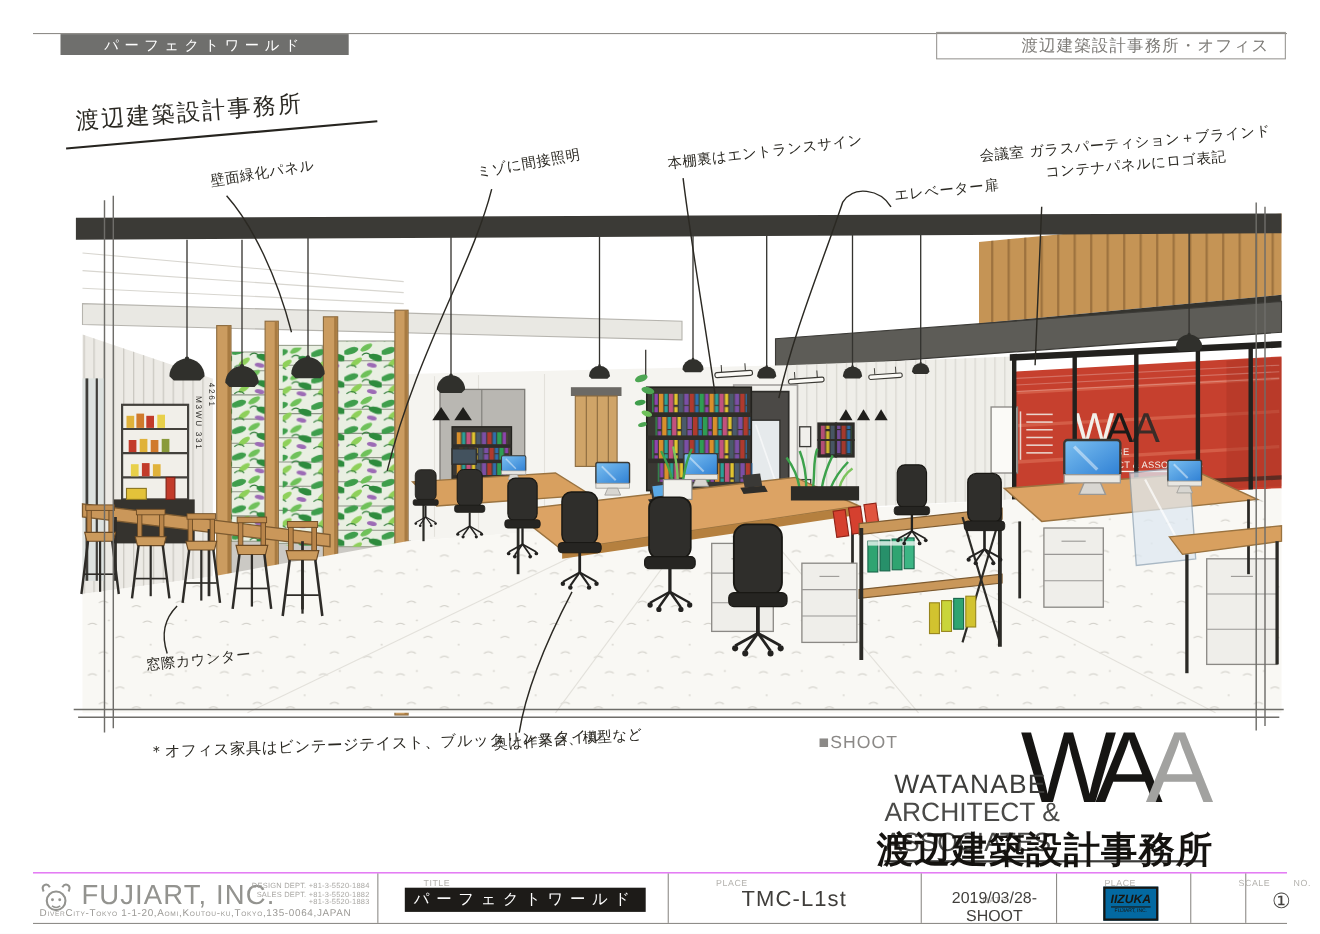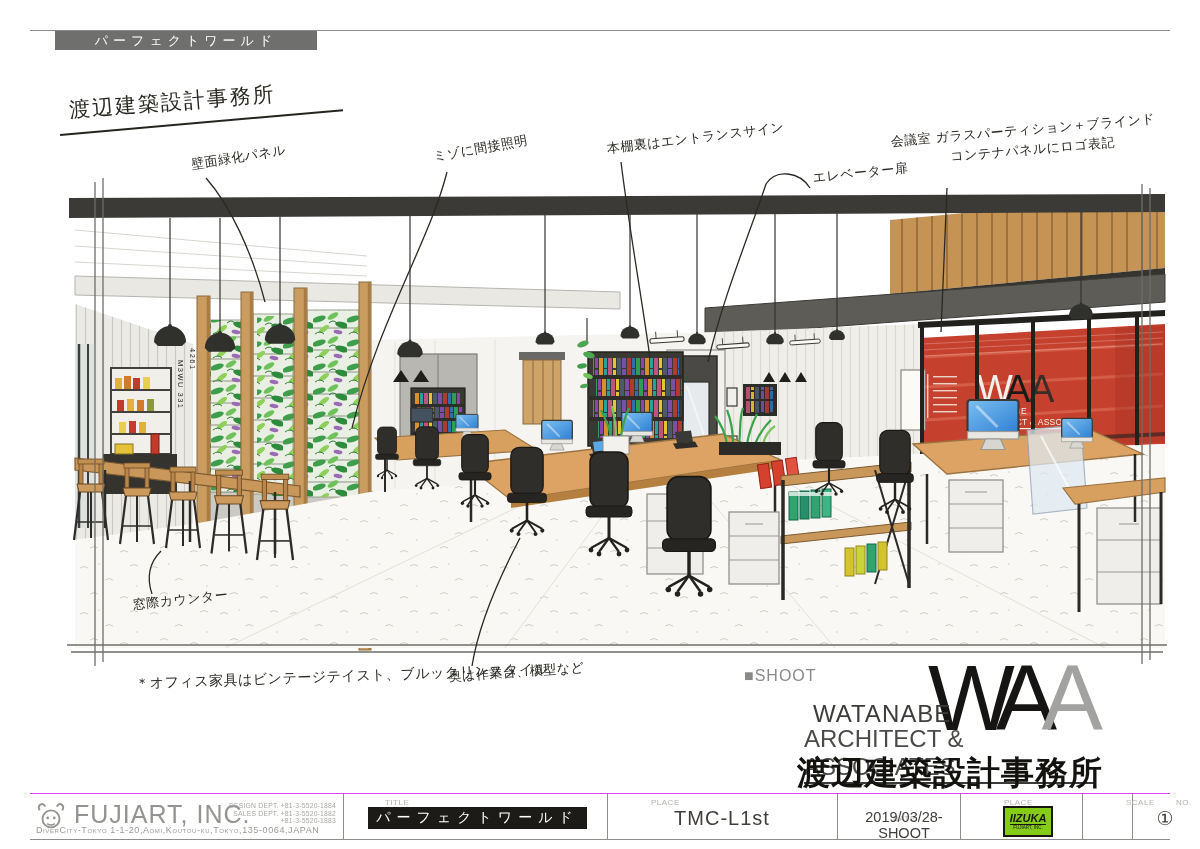--- a/index.html
+++ b/index.html
@@ -32,34 +32,35 @@
   .tb{position:absolute;left:30px;top:793px;width:1140px;height:45px;border-top:1px solid #d946ef;border-bottom:1px solid #8f8d89;}
   .tb .vdiv{position:absolute;top:0;width:1px;height:45px;background:#8f8d89;}
   .tb .lbl{position:absolute;font-size:8px;color:#b3b1ad;letter-spacing:0.5px;margin-left:36px;}
   .fa-name{position:absolute;left:76px;top:6px;font-size:25px;color:#93938f;letter-spacing:1px;}
   .fa-dept{position:absolute;left:214px;top:8px;width:122px;font-size:6.8px;line-height:7.6px;color:#a9a7a3;text-align:right;letter-spacing:0.2px;}
   .fa-addr{position:absolute;left:36px;top:31px;font-size:9px;color:#9b9995;letter-spacing:0.6px;font-variant:small-caps;}
   .tb-titlebar{position:absolute;left:338px;top:13px;width:219px;height:22px;background:#1d1b18;color:#fff;
                font-size:14px;letter-spacing:6px;display:flex;align-items:center;justify-content:center;}
   .tb-place{position:absolute;left:577px;top:13px;width:230px;text-align:center;font-size:20px;color:#403e3b;letter-spacing:1px;}
   .tb-date{position:absolute;left:812px;top:15px;width:124px;text-align:center;font-size:14.5px;color:#403e3b;}
-  .tb-stamp{position:absolute;left:973px;top:12px;width:46px;height:27px;border:2.5px solid #181611;background:#84cc16;
+  .tb-stamp{position:absolute;left:973px;top:12px;width:46px;height:27px;border:2.5px solid #181611;background:#0369a1;
             display:flex;flex-direction:column;align-items:center;justify-content:center;}
   .tb-stamp .s1{font-size:11px;font-weight:bold;font-style:italic;color:#181611;line-height:11px;border-bottom:1px solid #181611;}
   .tb-stamp .s2{font-size:4.5px;color:#181611;line-height:6px;}
   .tb-no{position:absolute;left:1102px;top:13px;width:66px;text-align:center;font-size:19px;color:#44423f;}
   svg{overflow:visible;}
 </style>
 </head>
 <body>
 
 <div id="board">
 
   <div class="top-rule"></div>
   <div class="hdr-bar">パーフェクトワールド</div>
+  <div class="hdr-box">渡辺建築設計事務所・オフィス</div>
 
   <div class="hand hand-title">渡辺建築設計事務所</div>
   <div class="hand-title-line"></div>
 
   <svg style="position:absolute;left:75px;top:192px;" width="1090" height="470" viewBox="0 0 1090 470">
     <defs>
       <linearGradient id="scr" x1="0" y1="0" x2="1" y2="1">
         <stop offset="0" stop-color="#7cc0f0"></stop>
           <stop offset="1" stop-color="#2e7fd4"></stop>
       </linearGradient>

